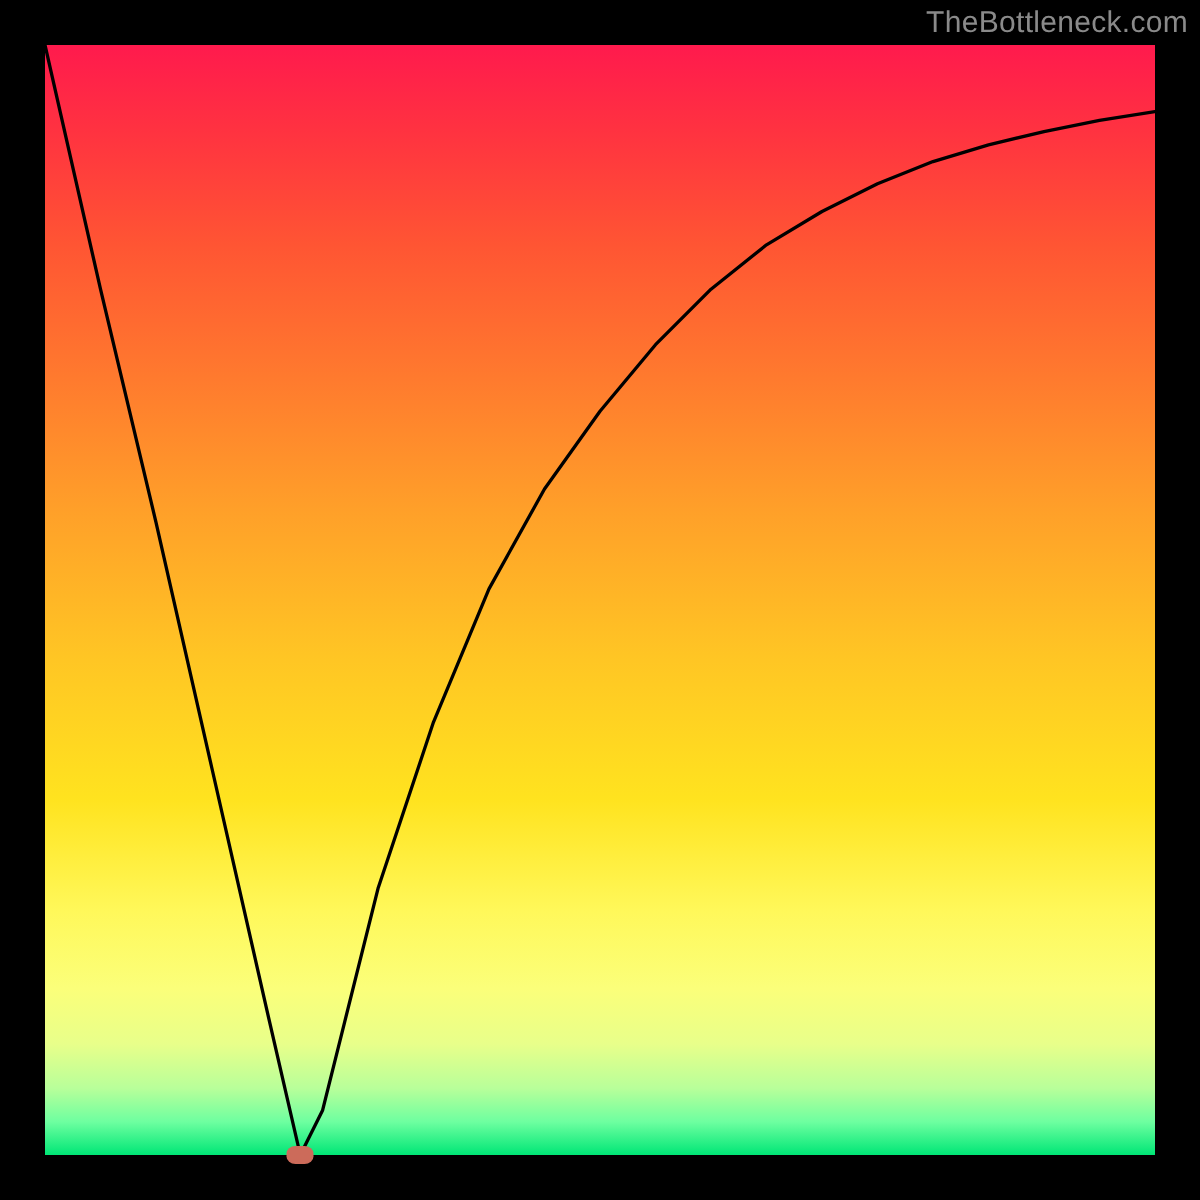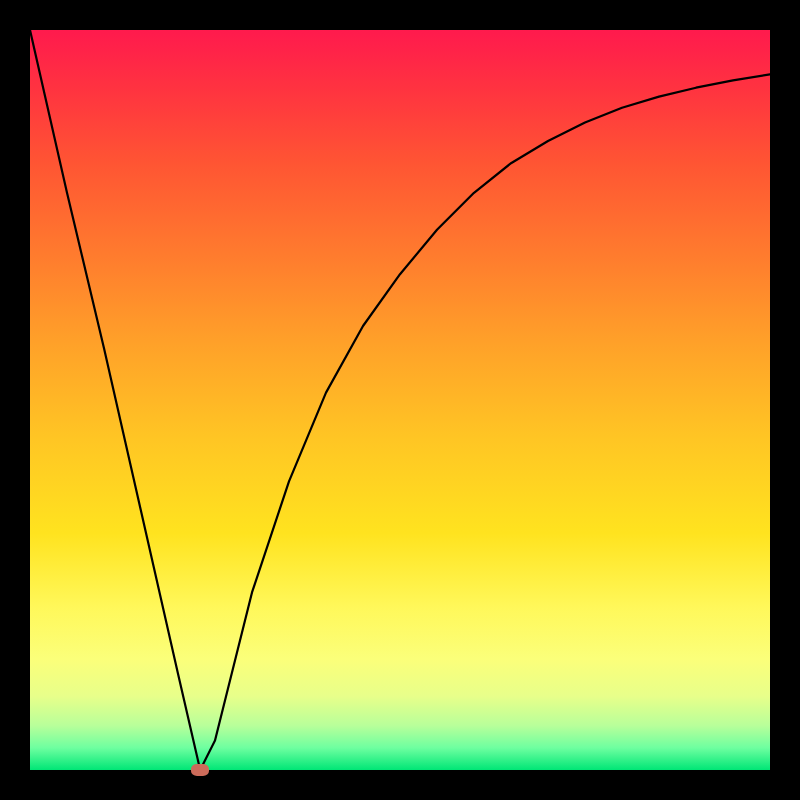--- a/index.html
+++ b/index.html
@@ -65,20 +65,21 @@
     background: #cc6b5a;
     border-radius: 6px / 5px;
     transform: translate(-50%, -50%);
   }
 </style>
 </head>
 <body>
 
 <div class="frame">
 
+  <div class="watermark">TheBottleneck.com</div>
 
   <div class="plot-area">
 
     <svg class="curve" viewBox="0 0 740 740" preserveAspectRatio="none">
       <path id="curve-path" fill="none" stroke="#000" stroke-width="2.2" stroke-linejoin="round" stroke-linecap="round" d="M0.0 0.0 L37.0 162.8 L74.0 318.2 L111.0 481.0 L148.0 643.8 L170.2 740.0 L185.0 710.4 L199.8 651.2 L222.0 562.4 L259.0 451.4 L296.0 362.6 L333.0 296.0 L370.0 244.2 L407.0 199.8 L444.0 162.8 L481.0 133.2 L518.0 111.0 L555.0 92.5 L592.0 77.7 L629.0 66.6 L666.0 57.7 L703.0 50.3 L740.0 44.4"></path>
     </svg>
 
     <div id="marker" class="marker" style="left: 170.2px; top: 740px;"></div>
   </div>
 </div>

